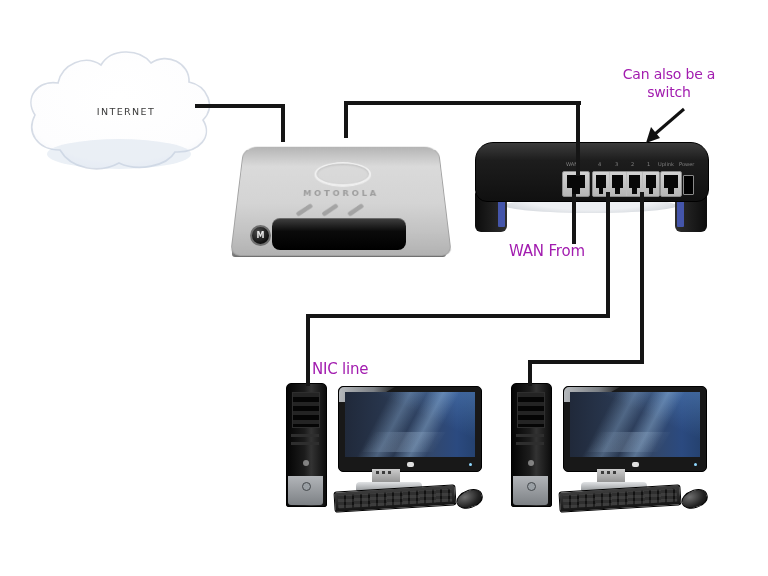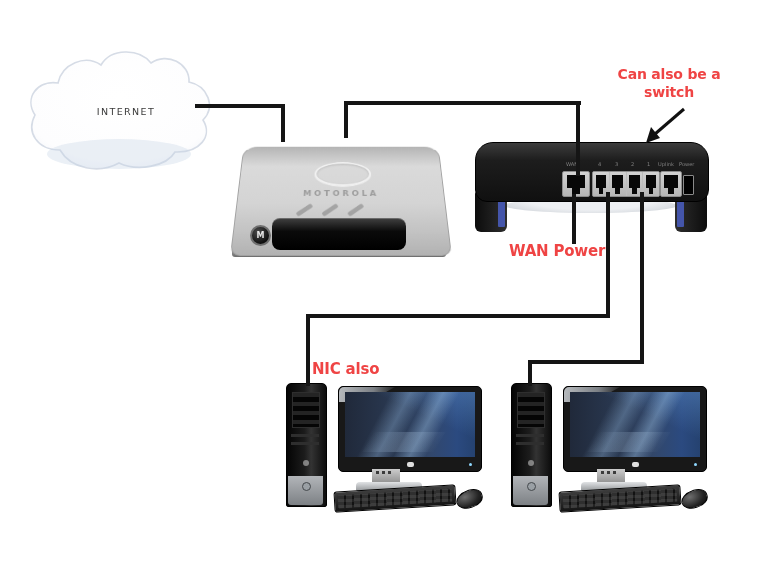--- a/index.html
+++ b/index.html
@@ -1,20 +1,20 @@
 <!DOCTYPE html>
 <html><head>
 <meta charset="utf-8">
 <style>
   html,body{margin:0;padding:0;background:#fff;}
   #canvas{position:relative;width:768px;height:576px;background:#ffffff;overflow:hidden;
           font-family:"DejaVu Sans",sans-serif;}
 
   
-  .lbl{position:absolute;font-weight:700;font-size:14px;color:#ef4444;white-space:nowrap;z-index:7;
+  .lbl{position:absolute;font-weight:400;font-size:14px;color:#a21caf;white-space:nowrap;z-index:7;
        letter-spacing:-0.2px;}
   .lbl-internet{position:absolute;left:62px;top:106px;width:128px;text-align:center;
        font-size:9.5px;font-weight:400;letter-spacing:1.4px;color:#3a3a3a;z-index:3;}
   .lbl-dsl{left:207px;top:84px;}
   .lbl-fromdsl{left:344px;top:80px;font-size:13.5px;}
   .lbl-switch{left:610px;top:66px;width:118px;white-space:normal;text-align:center;line-height:1.25;}
   .lbl-wan{left:509px;top:242px;font-size:15px;}
   .lbl-nic{left:312px;top:360px;font-size:15px;}
 
   
@@ -152,22 +152,22 @@
   <div class="cable" style="left:576px;top:101px;width:4px;height:75px;"></div>
   <div class="cable" style="left:572px;top:194px;width:4px;height:50px;"></div>
   <div class="cable" style="left:606px;top:192px;width:4px;height:126px;"></div>
   <div class="cable" style="left:306px;top:314px;width:304px;height:4px;"></div>
   <div class="cable" style="left:306px;top:314px;width:4px;height:72px;"></div>
   <div class="cable" style="left:640px;top:192px;width:4px;height:172px;"></div>
   <div class="cable" style="left:528px;top:360px;width:116px;height:4px;"></div>
   <div class="cable" style="left:528px;top:360px;width:4px;height:26px;"></div>
 
   <div class="lbl lbl-switch">Can also be a switch</div>
-  <div class="lbl lbl-wan">WAN Power</div>
-  <div class="lbl lbl-nic">NIC also</div>
+  <div class="lbl lbl-wan">WAN From</div>
+  <div class="lbl lbl-nic">NIC line</div>
 
   <svg class="arrow-svg" width="52" height="44">
     <line x1="46" y1="5" x2="17" y2="30" stroke="#111" stroke-width="3"></line>
     <polygon points="8,39 22,34 13,23" fill="#111"></polygon>
   </svg>
 
   <div class="modem">
     <div class="modem-base"></div>
     <div class="modem-body">
       <div class="modem-ring"></div>

